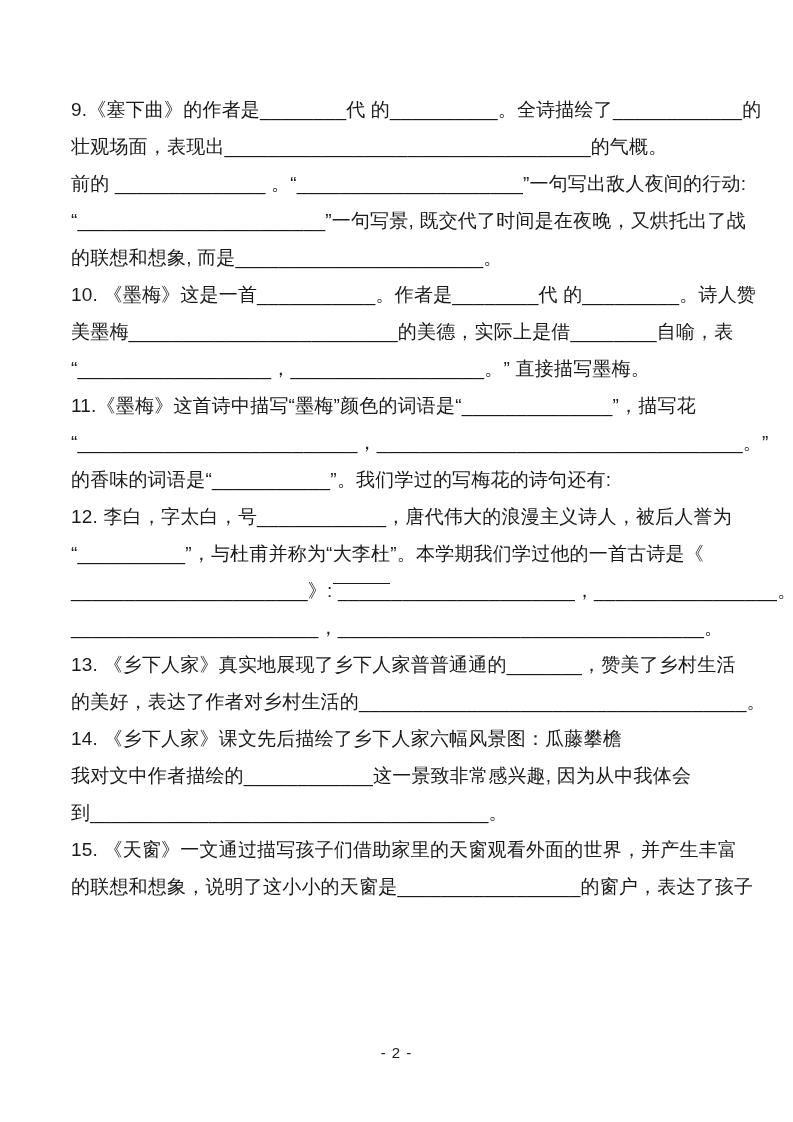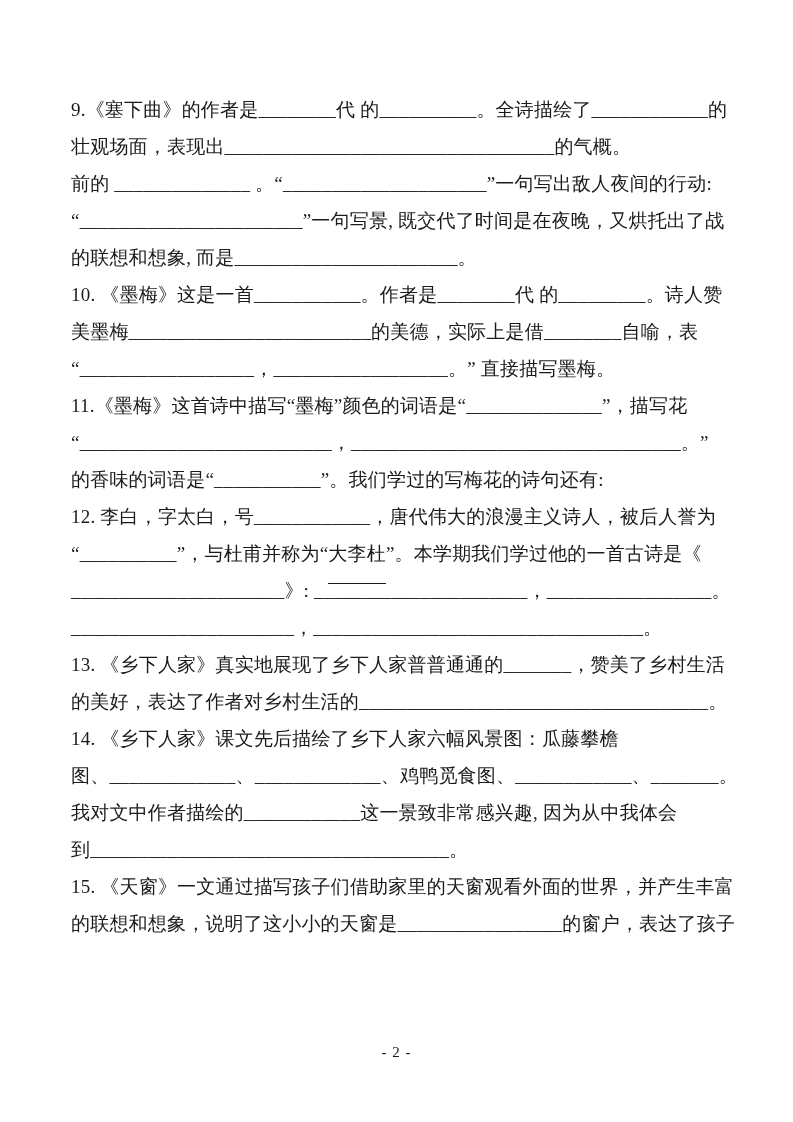--- a/index.html
+++ b/index.html
@@ -3,21 +3,21 @@
 <meta charset="utf-8">
 <style>
   * { margin: 0; padding: 0; box-sizing: border-box; }
   html, body { background: #ffffff; }
   .page {
     position: relative;
     width: 793px;
     height: 1122px;
     background: #ffffff;
     overflow: hidden;
-    font-family: Liberation Serif, serif;
+    font-family: Liberation Sans, sans-serif;
     color: #1a1a1a;
   }
   .content {
     position: absolute;
     left: 71px;
     top: 91px;
     width: 668px;
     font-size: 19px;
     line-height: 37px;
   }
@@ -57,20 +57,19 @@
     <div class="line">11.《墨梅》这首诗中描写“墨梅”颜色的词语是“______________”，描写花</div>
     <div class="line">“__________________________，__________________________________。”</div>
     <div class="line">的香味的词语是“___________”。我们学过的写梅花的诗句还有:</div>
     <div class="line">12. 李白，字太白，号____________，唐代伟大的浪漫主义诗人，被后人誉为</div>
     <div class="line"><span>“__________”，与杜甫并称为“</span><span class="u-term">大李杜</span><span>”。本学期我们学过他的一首古诗是《</span></div>
     <div class="line">______________________》: ______________________，_________________。</div>
     <div class="line">_______________________，__________________________________。</div>
     <div class="line">13. 《乡下人家》真实地展现了乡下人家普普通通的_______，赞美了乡村生活</div>
     <div class="line">的美好，表达了作者对乡村生活的____________________________________。</div>
     <div class="line">14. 《乡下人家》课文先后描绘了乡下人家六幅风景图：瓜藤攀檐</div>
-    <div class="line">图、_____________、_____________、鸡鸭觅食图、____________、_______。</div>
     <div class="line">我对文中作者描绘的____________这一景致非常感兴趣, 因为从中我体会</div>
     <div class="line">到_____________________________________。</div>
     <div class="line">15. 《天窗》一文通过描写孩子们借助家里的天窗观看外面的世界，并产生丰富</div>
     <div class="line">的联想和想象，说明了这小小的天窗是_________________的窗户，表达了孩子</div>
   </div>
   <div class="footer">- 2 -</div>
 </div>
 
 </body></html>

